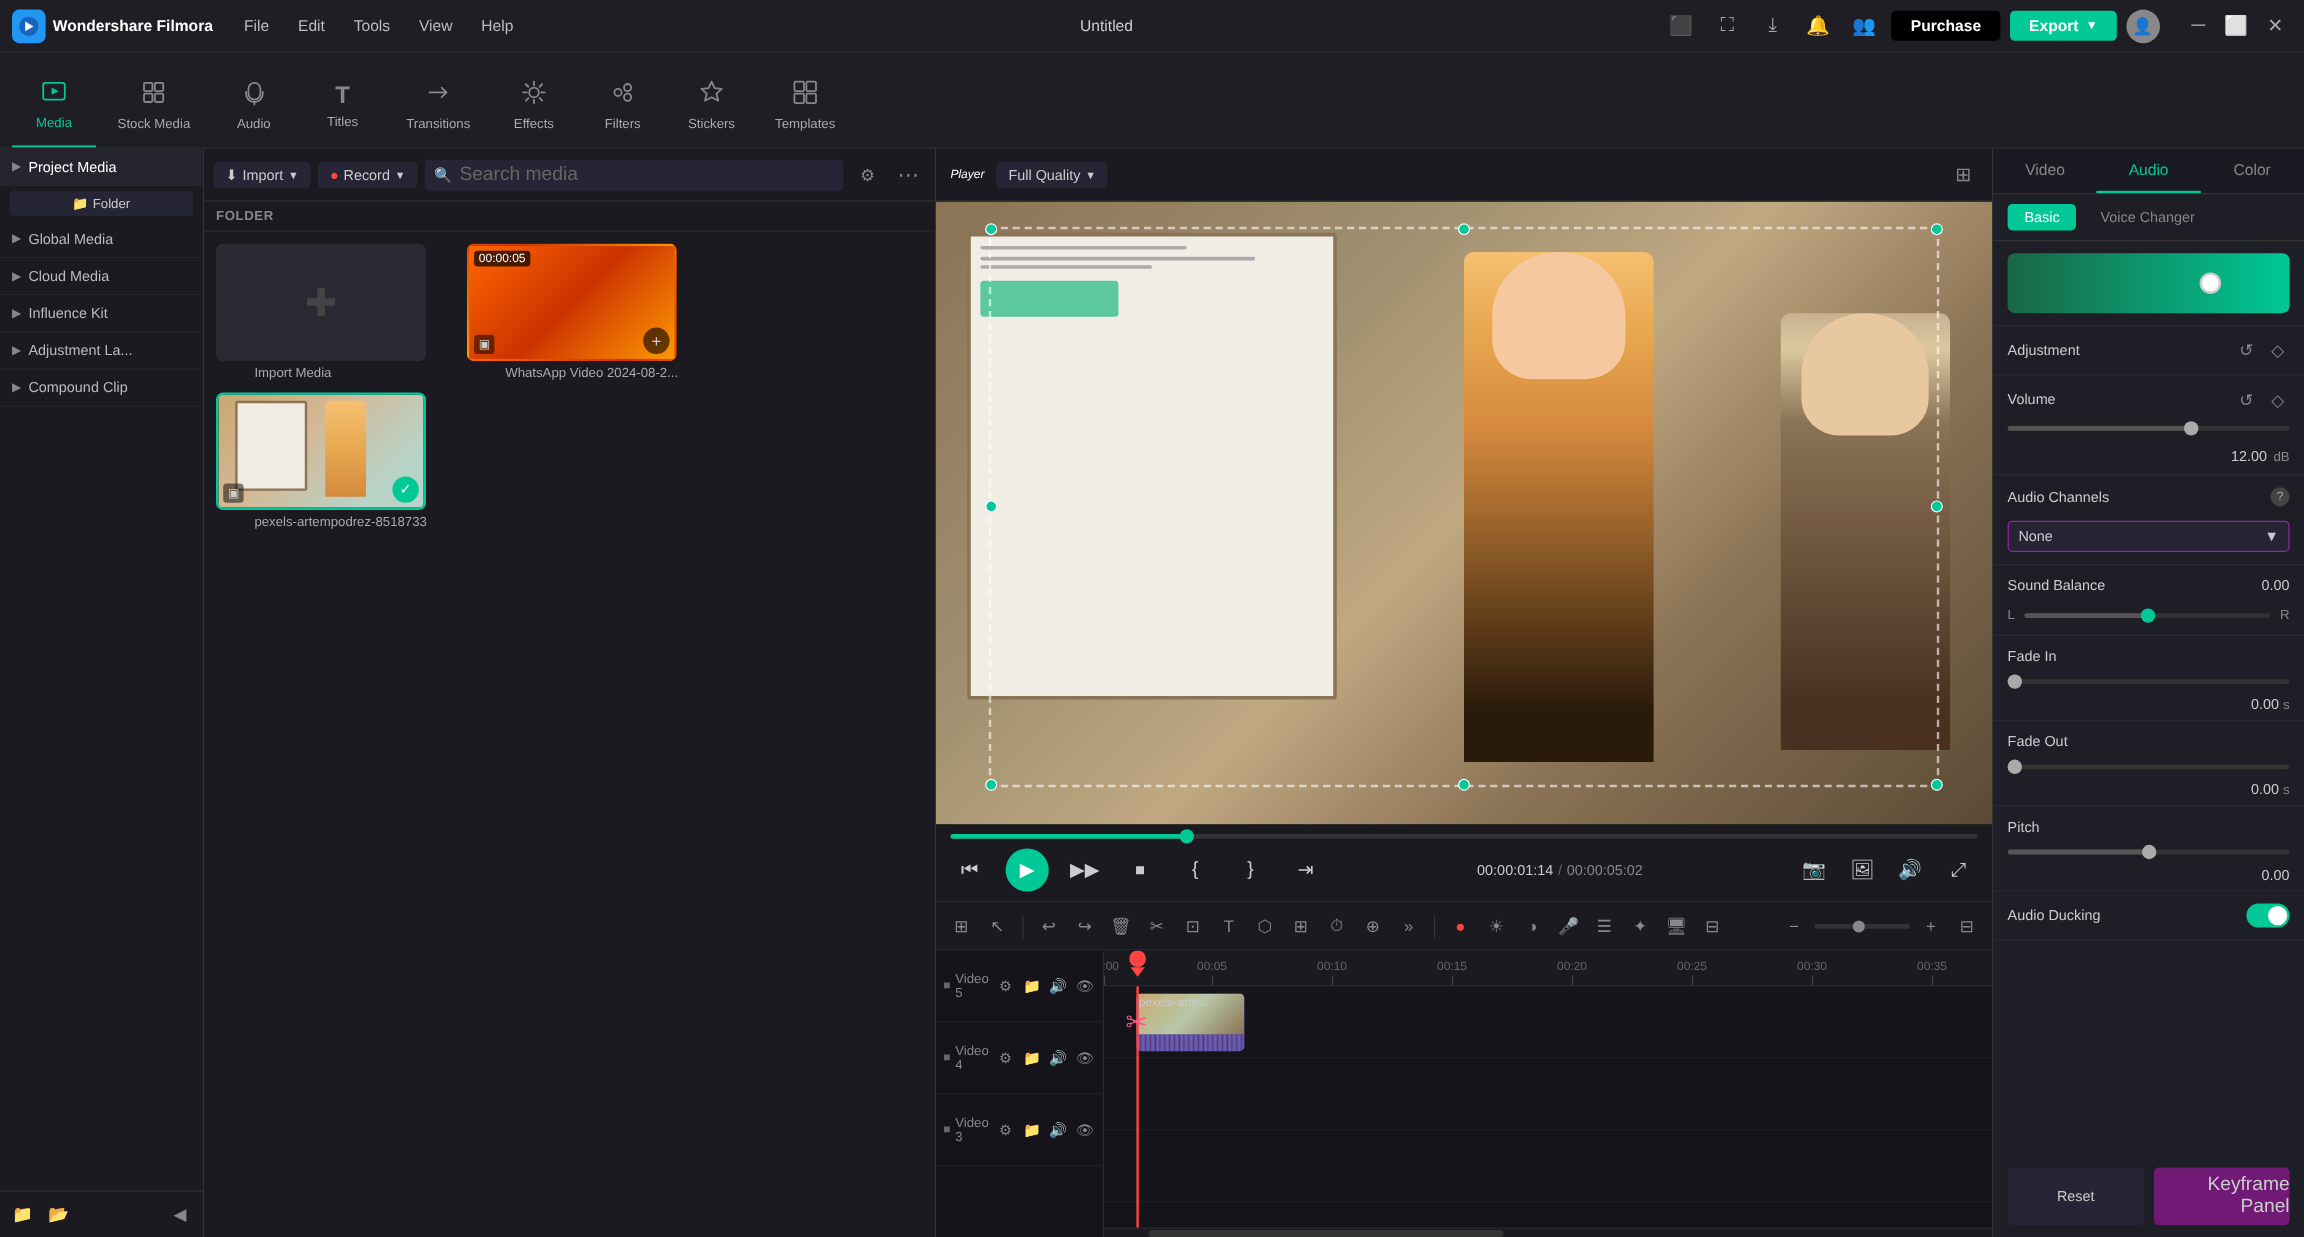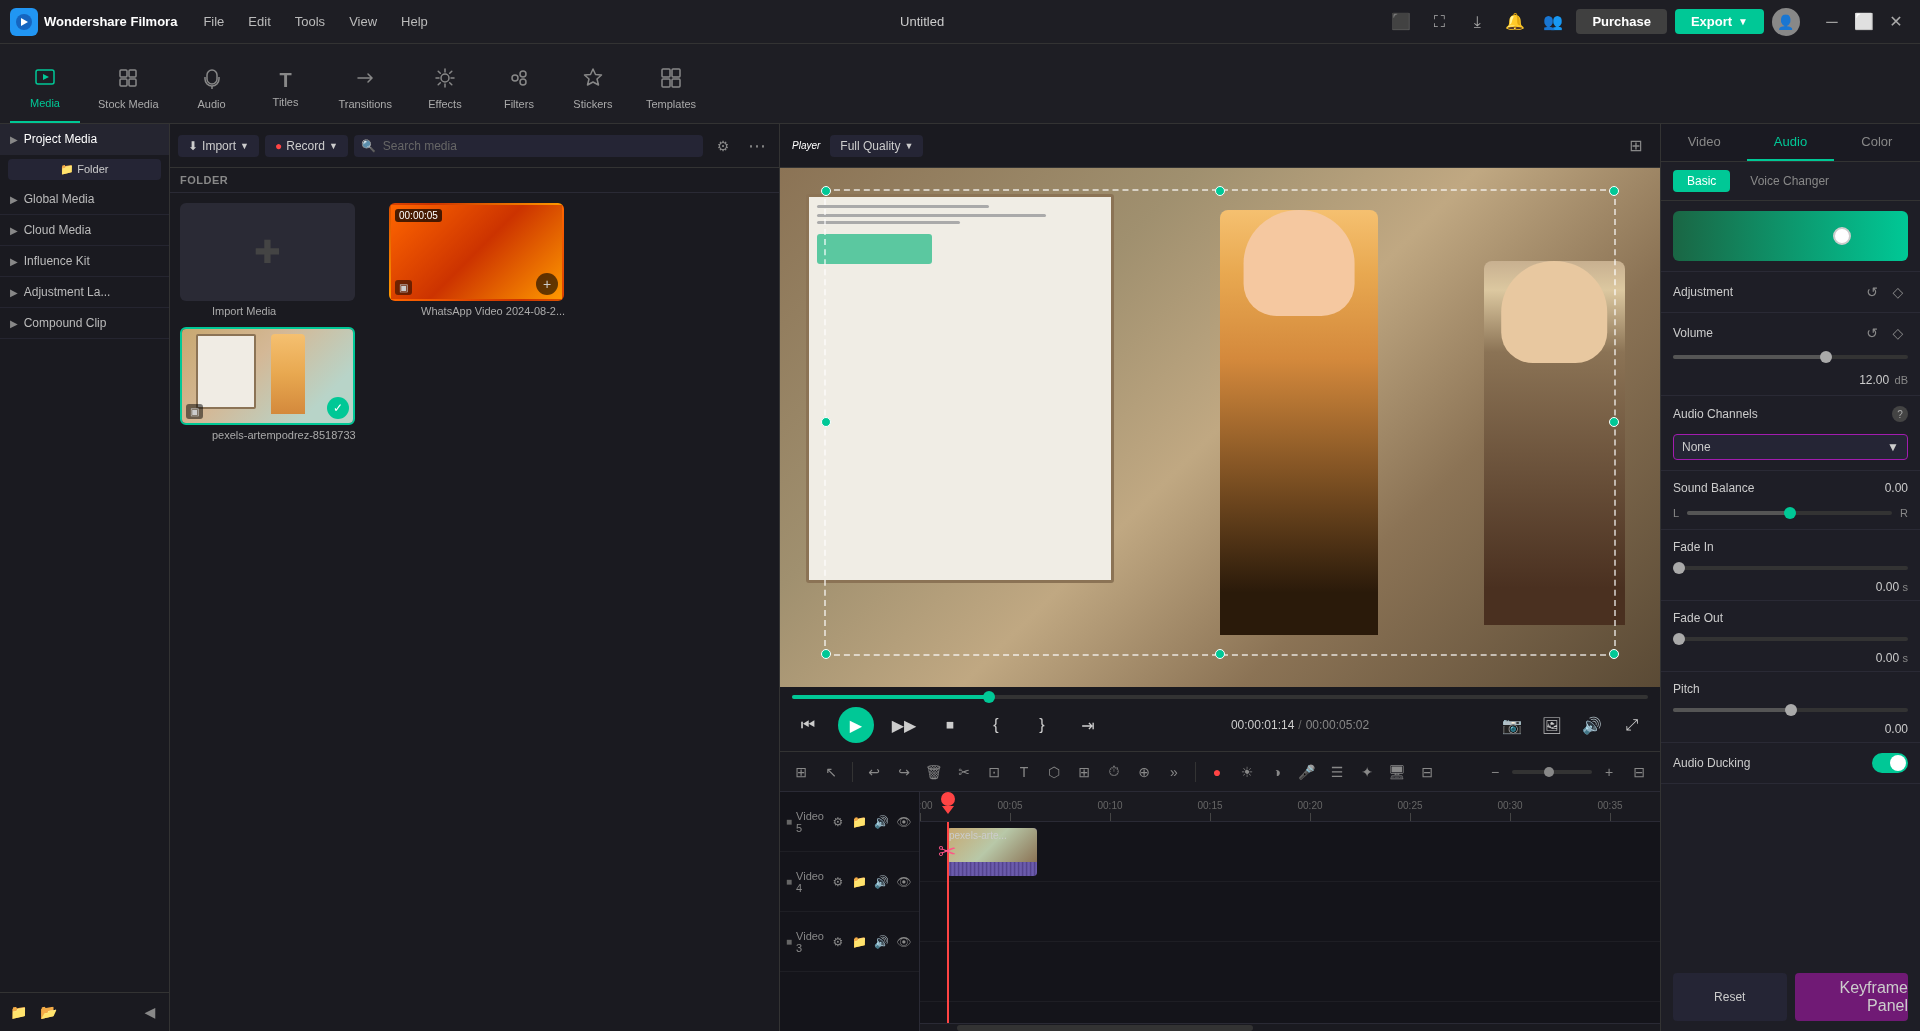--- a/index.html
+++ b/index.html
@@ -68,21 +68,21 @@
     }
     .topbar-icon-btn {
       width: 30px; height: 30px;
       display: flex; align-items: center; justify-content: center;
       color: #aaa;
       cursor: pointer;
       border-radius: 4px;
       font-size: 16px;
     }
     .btn-purchase {
-      background: #404040;
+      background: #000000;
       color: #fff;
       border: none;
       padding: 5px 16px;
       border-radius: 4px;
       font-size: 13px;
       cursor: pointer;
       font-weight: 600;
     }
     .btn-export {
       background: #00c896;
@@ -221,21 +221,21 @@
       background: #252535;
       border-radius: 4px;
       padding: 4px 8px;
       gap: 6px;
     }
     .search-box input {
       background: transparent;
       border: none;
       outline: none;
       color: #f0abfc;
-      font-size: 12px;
+      font-size: 16px;
       flex: 1;
       min-width: 0;
     }
     .search-box input::placeholder { color: #666; }
     .media-filter-btn {
       width: 28px; height: 28px;
       display: flex; align-items: center; justify-content: center;
       color: #888; cursor: pointer; font-size: 14px;
     }
     .media-more-btn {

